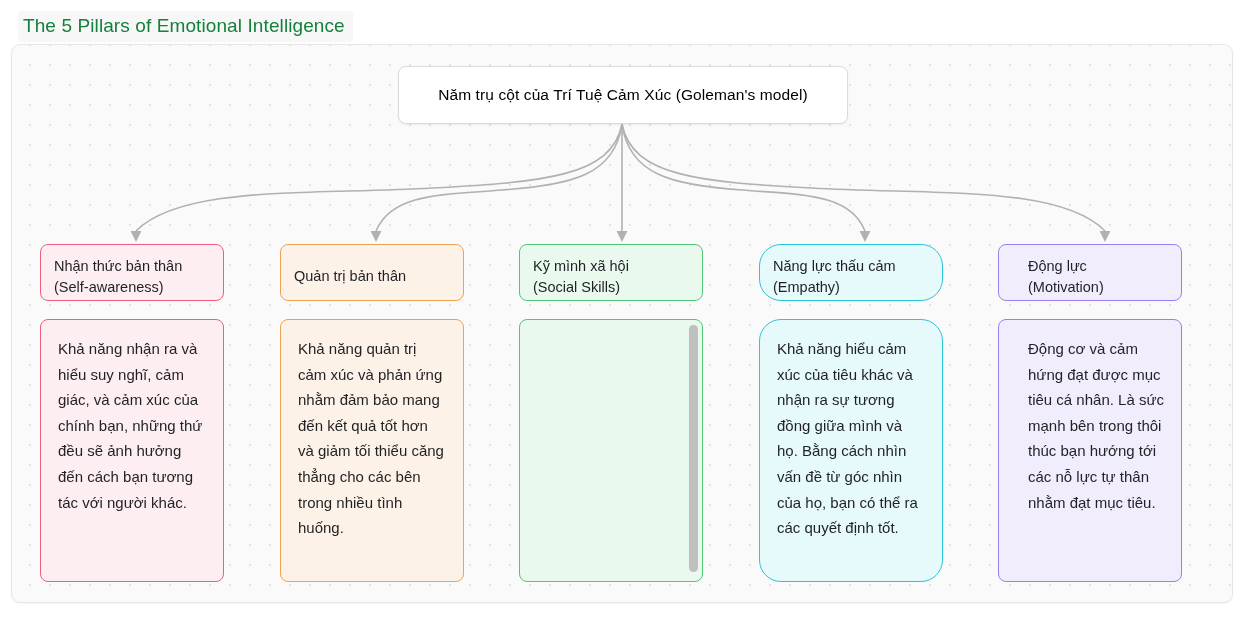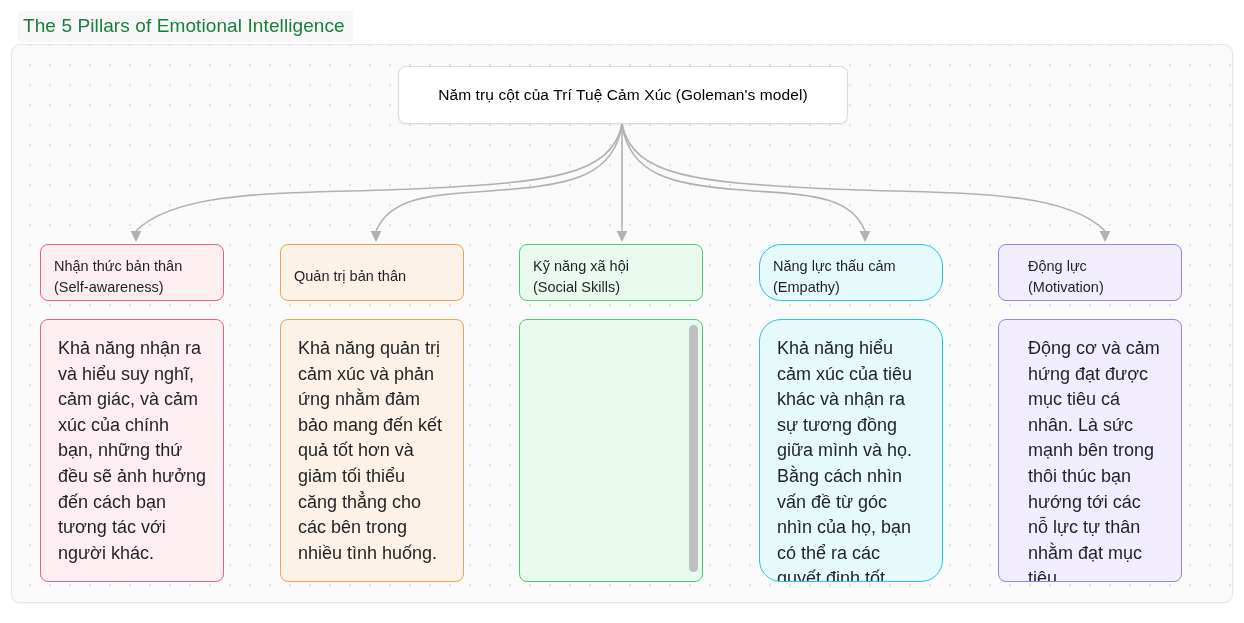--- a/index.html
+++ b/index.html
@@ -123,21 +123,21 @@
     margin-top: 18px;
     height: 263px;
     border-radius: 8px;
     border-width: 1.6px;
     border-style: solid;
     padding: 16px 16px 10px 17px;
     position: relative;
     overflow: hidden;
   }
   .pillar-body .body-text {
-    font-size: 18px;
+    font-size: 15px;
     line-height: 25.6px;
     color: #1f2125;
     display: block;
     white-space: pre-line;
   }
 
   
   .body-scrollbar {
     position: absolute;
     right: 4px;
@@ -215,21 +215,21 @@
       <div class="pillar-header c-orange">
         <span class="hdr-line">Quản trị bản thân</span>
       </div>
       <div class="pillar-body c-orange">
         <span class="body-text">Khả năng quản trị cảm xúc và phản ứng nhằm đảm bảo mang đến kết quả tốt hơn và giảm tối thiểu căng thẳng cho các bên trong nhiều tình huống.</span>
       </div>
     </div>
 
     <div class="pillar pillar-2">
       <div class="pillar-header c-green">
-        <span class="hdr-line">Kỹ năng xã hội</span>
+        <span class="hdr-line">Kỹ mình xã hội</span>
         <span class="hdr-line">(Social Skills)</span>
       </div>
       <div class="pillar-body c-green">
         <div class="body-scrollbar">
           <div class="thumb"></div>
         </div>
       </div>
     </div>
 
     <div class="pillar pillar-3">

